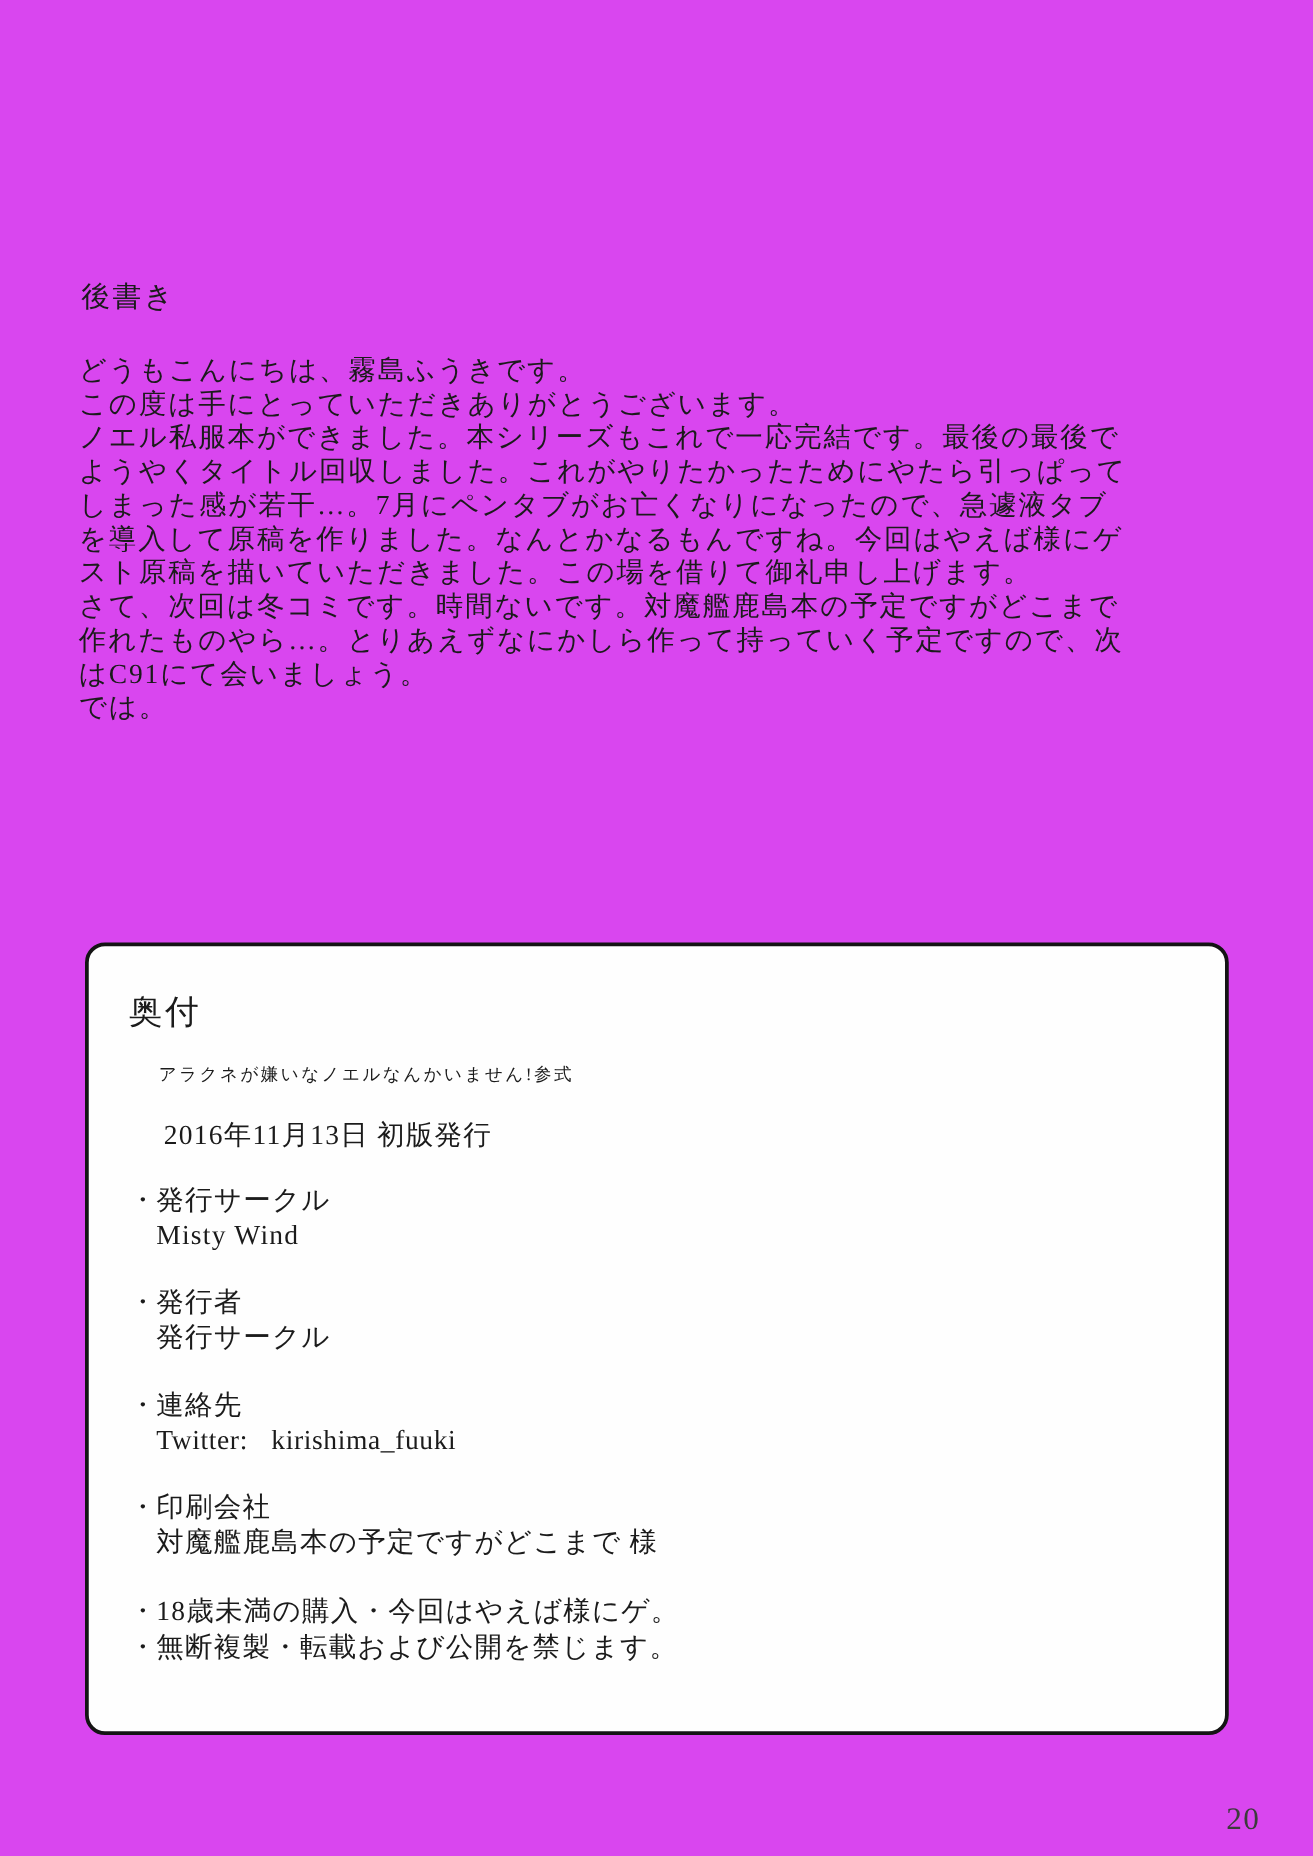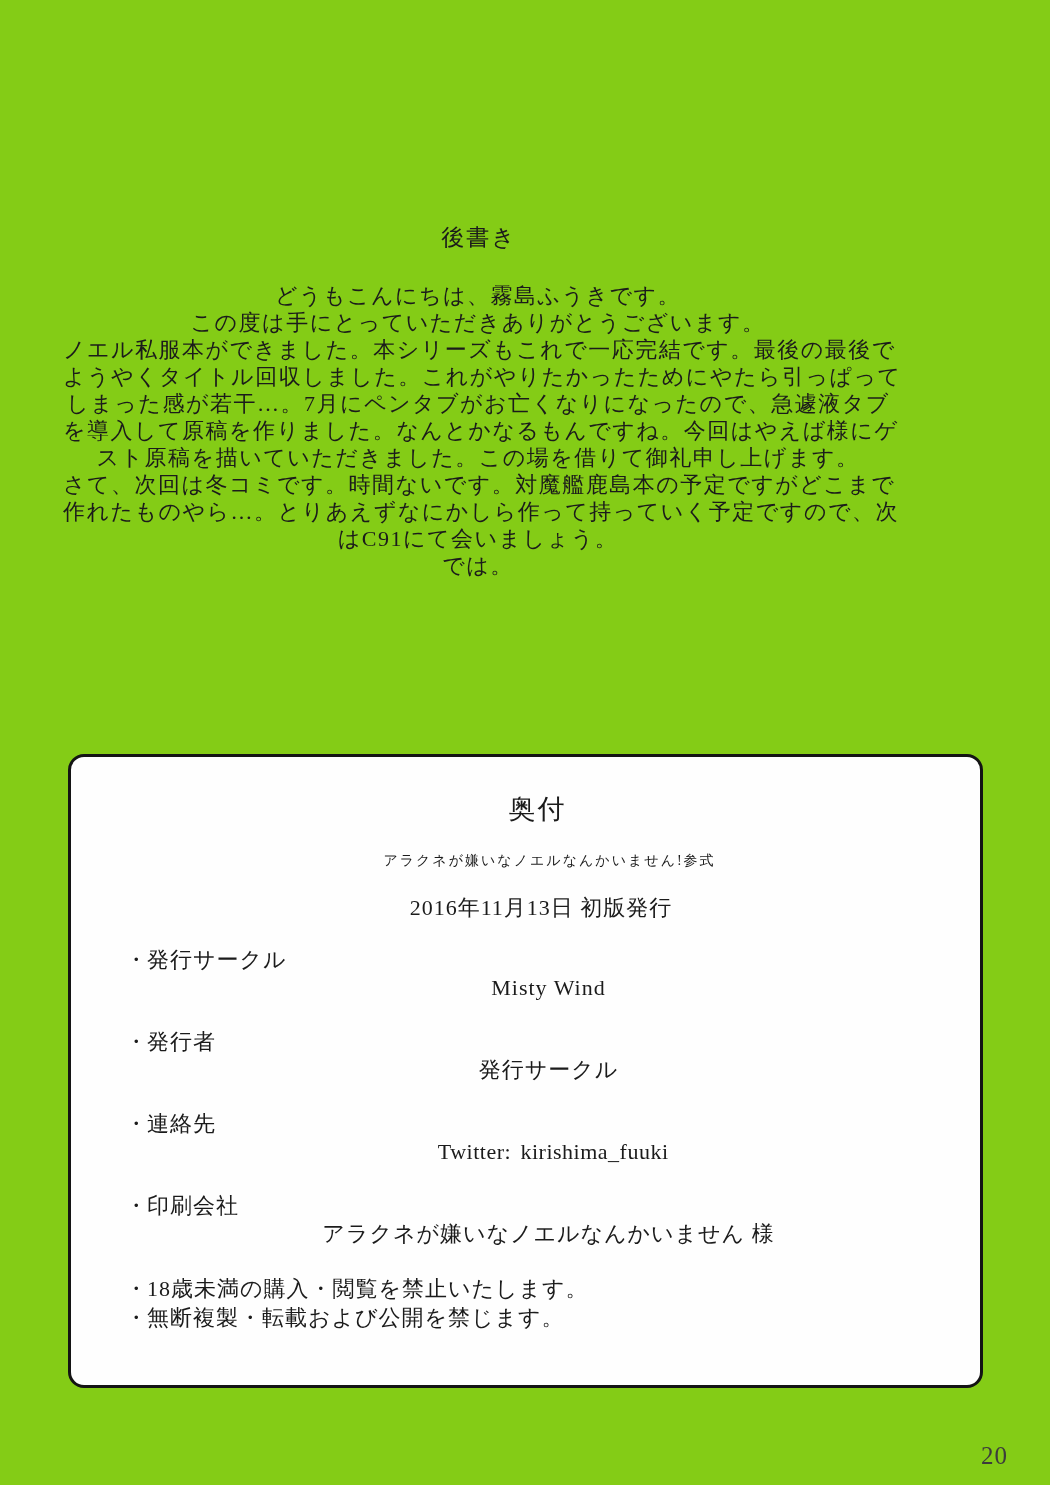--- a/index.html
+++ b/index.html
@@ -1,26 +1,25 @@
 <!DOCTYPE html>
 <html><head>
 <meta charset="utf-8">
 <style>
   * { margin: 0; padding: 0; box-sizing: border-box; }
   html, body { background: #e8e8e8; }
   .page {
     position: relative;
     width: 1050px;
     height: 1485px;
-    background: #84cc16;
+    background: #d946ef;
     font-family: "Liberation Serif", "DejaVu Serif", serif;
     color: #1b1b1b;
     overflow: hidden;
     margin: 0 auto;
-    text-align: center;
   }
   
   .afterword {
     position: absolute;
     left: 63px;
     top: 224px;
     width: 830px;
   }
   .afterword-heading {
     font-size: 23px;
@@ -40,38 +39,38 @@
     position: absolute;
     left: 68px;
     top: 754px;
     width: 915px;
     height: 634px;
     border: 3px solid #141414;
     border-radius: 16px;
     background: #fefefe;
   }
   .colophon-inner {
-    padding: 36px 30px 0 54px;
+    padding: 36px 30px 0 32px;
   }
   .colophon-heading {
     font-size: 27px;
     font-weight: normal;
     letter-spacing: 2px;
     line-height: 32px;
     margin-bottom: 23px;
   }
   .colophon-title {
     margin-left: 24px;
     font-size: 14px;
     letter-spacing: 2px;
     line-height: 26px;
     margin-bottom: 21px;
   }
   .colophon-date {
-    margin-left: 7px;
+    margin-left: 28px;
     font-size: 22px;
     letter-spacing: 1px;
     line-height: 26px;
     margin-bottom: 25px;
   }
   .colophon-item {
     font-size: 22px;
     line-height: 28px;
     letter-spacing: 1px;
     margin-bottom: 26px;
@@ -158,27 +157,27 @@
         <div class="contact-row">
           <span class="contact-key">Twitter:</span><span class="contact-val">kirishima_fuuki</span>
         </div>
       </div>
 
       <div class="colophon-item">
         <div class="item-label">
           <span class="bullet">・</span>
             <span>印刷会社</span>
         </div>
-        <div class="item-value">アラクネが嫌いなノエルなんかいません 様</div>
+        <div class="item-value">対魔艦鹿島本の予定ですがどこまで 様</div>
       </div>
 
       <div class="notices">
         <div class="notice-line">
           <span class="bullet">・</span>
-            <span>18歳未満の購入・閲覧を禁止いたします。</span>
+            <span>18歳未満の購入・今回はやえば様にゲ。</span>
         </div>
         <div class="notice-line">
           <span class="bullet">・</span>
             <span>無断複製・転載および公開を禁じます。</span>
         </div>
       </div>
 
     </div>
   </section>
 

